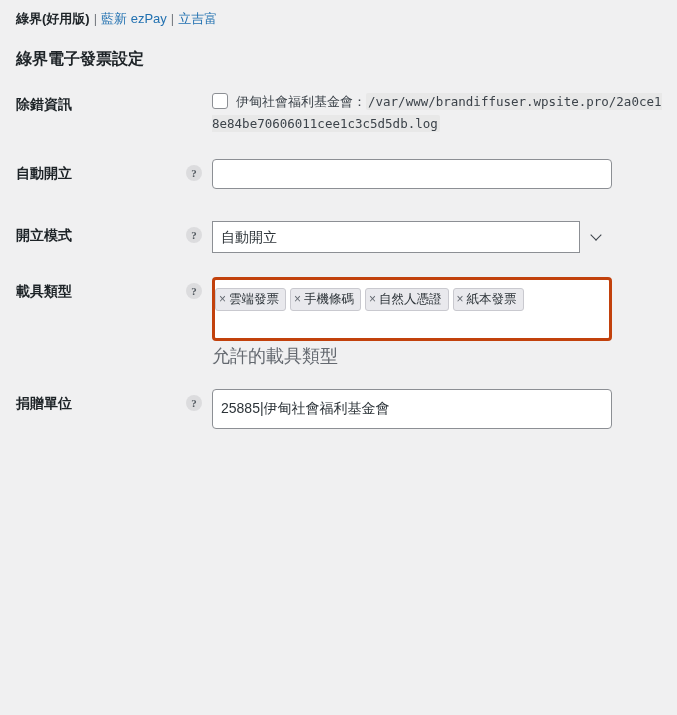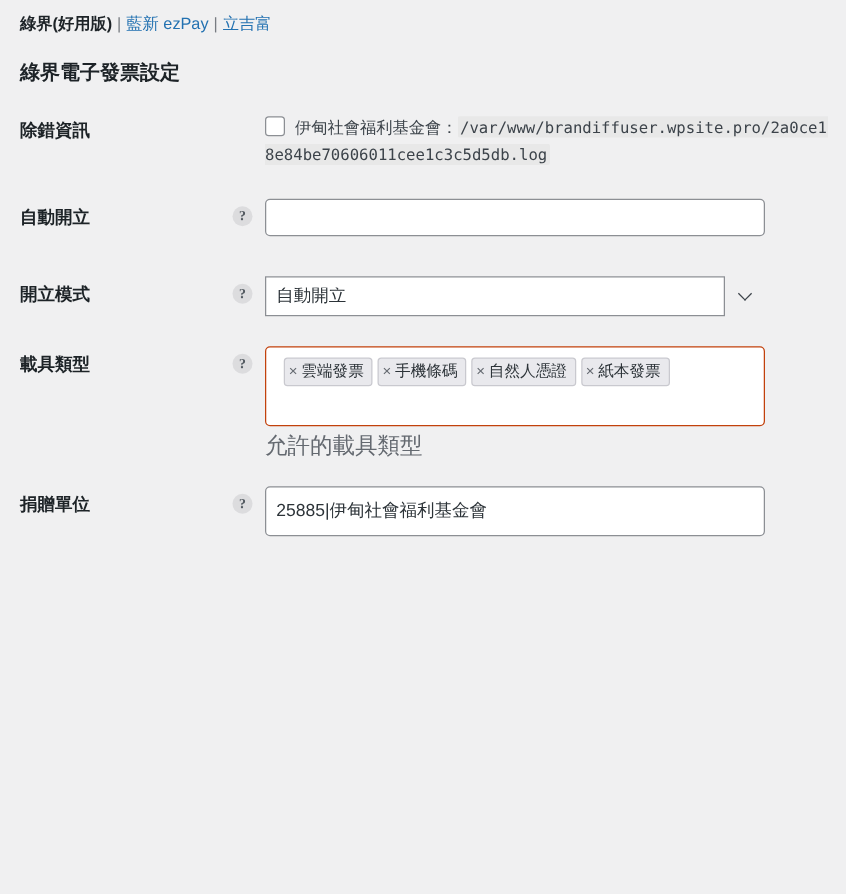--- a/index.html
+++ b/index.html
@@ -161,24 +161,24 @@
     border-right: 1.6px solid #3c434a;
     border-bottom: 1.6px solid #3c434a;
     transform: rotate(45deg);
     margin-top: -2px;
   }
 
   
   .tokens {
     width: 400px;
     min-height: 64px;
-    border: 1px solid #c2410c;
+    border: 3px solid #c2410c;
     border-radius: 4px;
     background: #fff;
-    padding: 8px 8px 10px 14px;
+    padding: 8px 8px 10px 0;
   }
   .token {
     display: inline-block;
     background: #e9e9ed;
     border: 1px solid #c9c9cf;
     border-radius: 3px;
     font-size: 12.5px;
     line-height: 18px;
     color: #2c3338;
     padding: 1px 6px 2px 3px;

